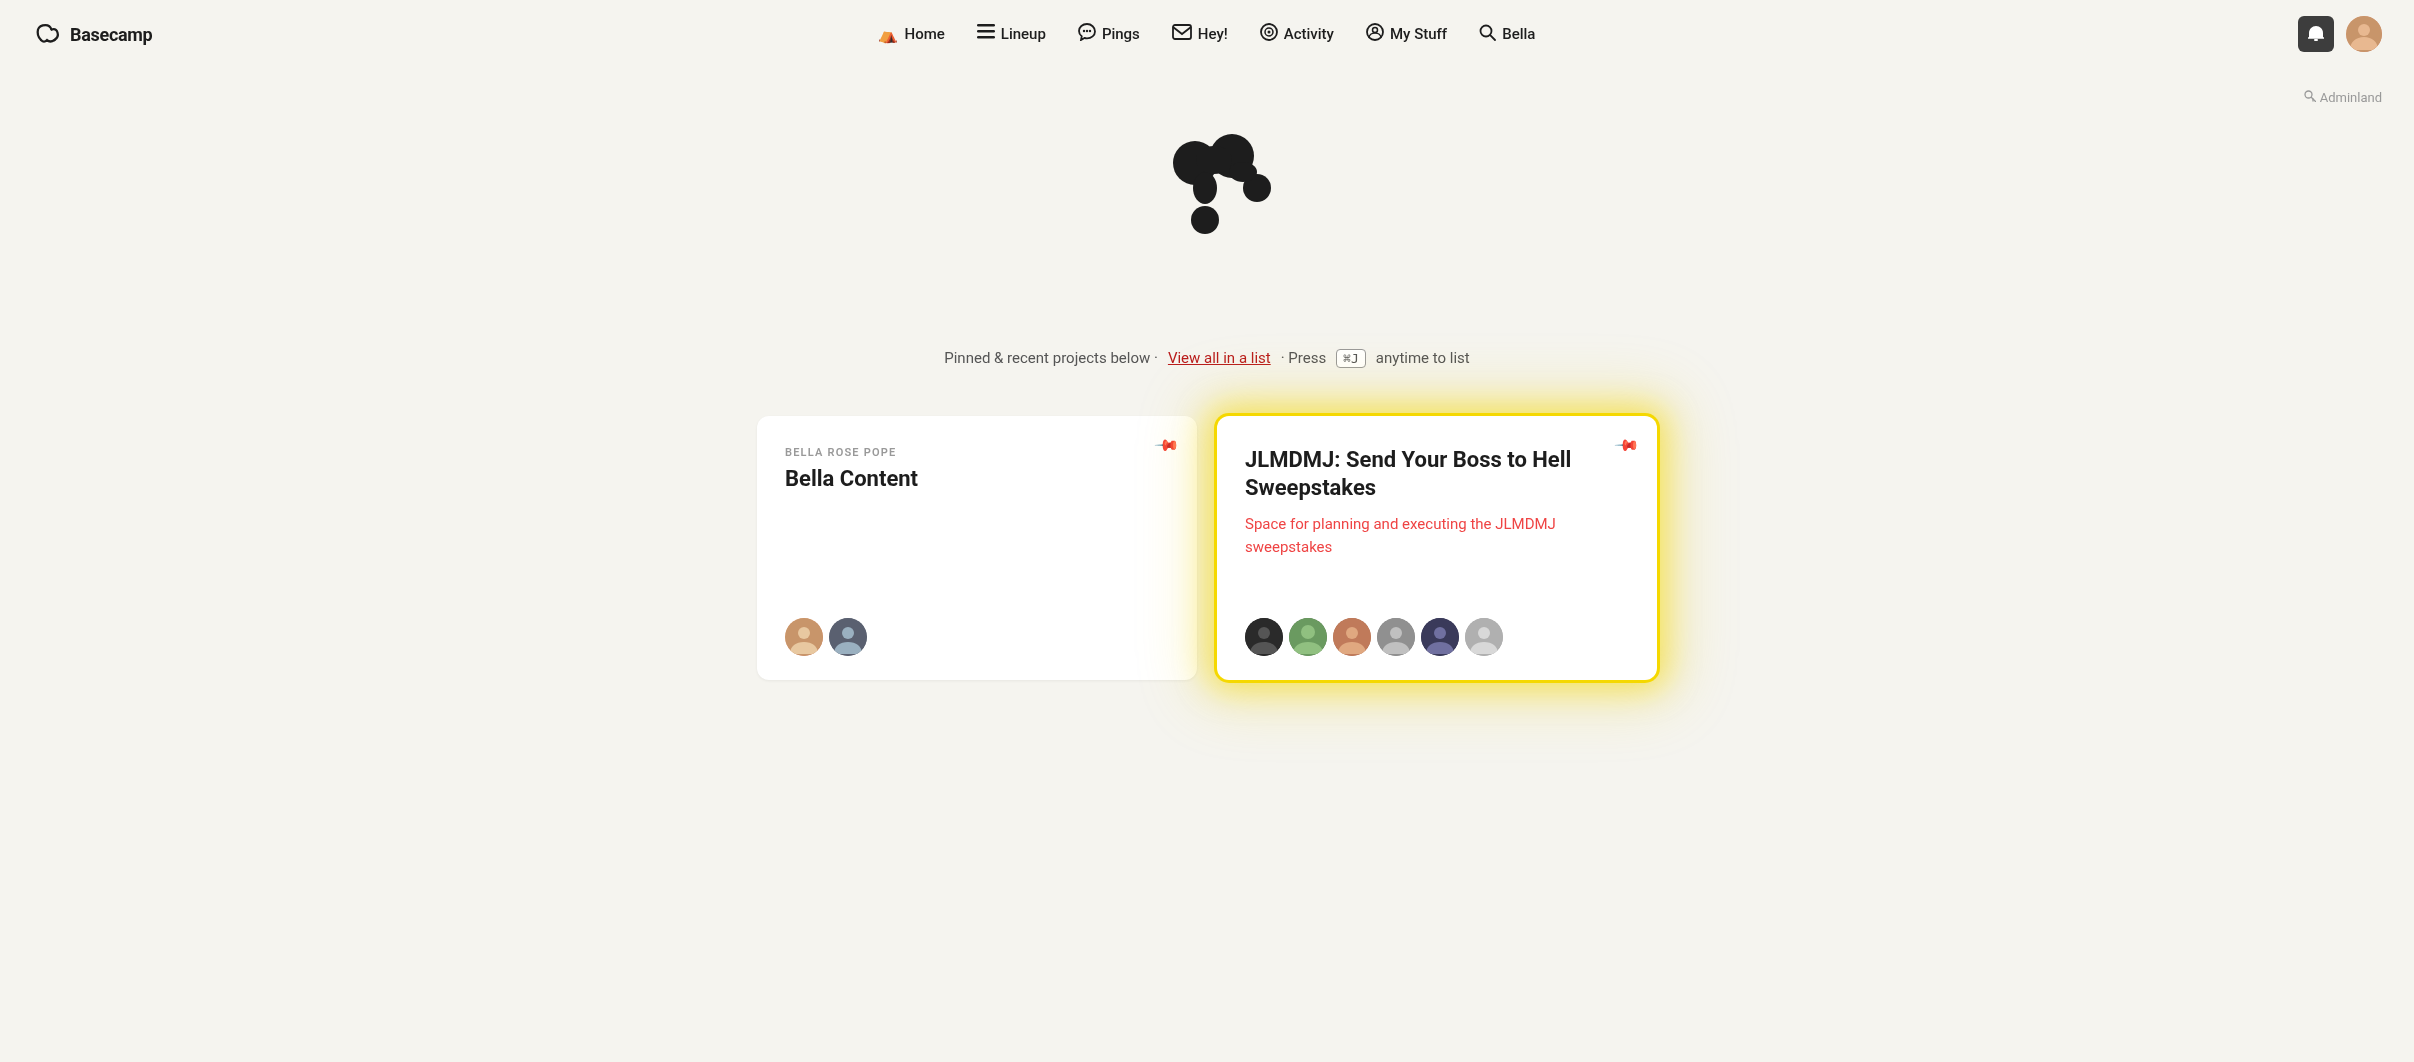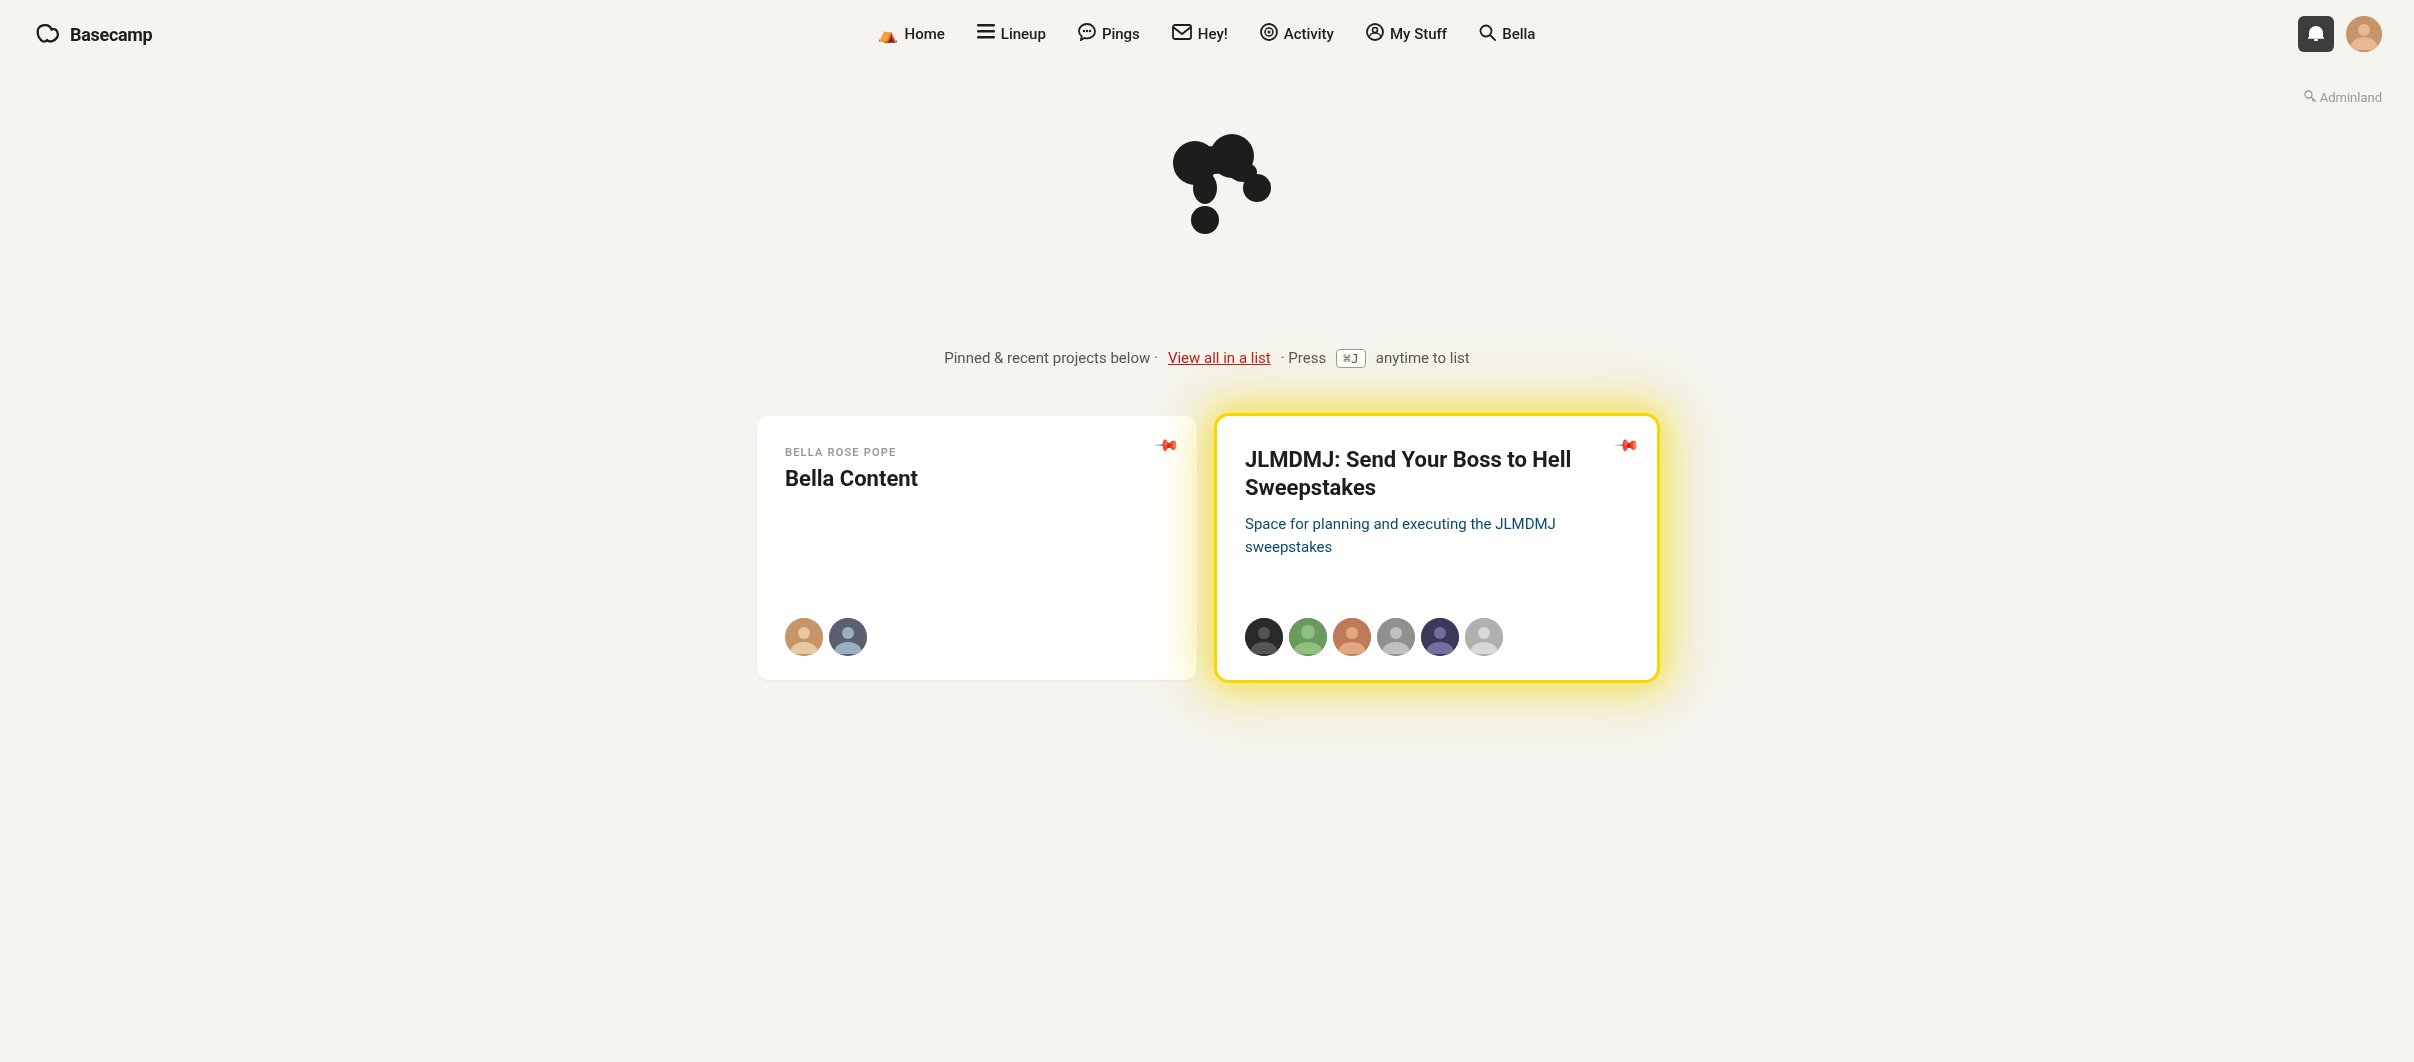--- a/index.html
+++ b/index.html
@@ -219,21 +219,21 @@
     .card-title {
       font-size: 22px;
       font-weight: 700;
       color: #1d1d1d;
       margin-bottom: 12px;
       line-height: 1.25;
     }
 
     .card-description {
       font-size: 15px;
-      color: #0c4a6e;
+      color: #ef4444;
       line-height: 1.5;
       margin-bottom: 24px;
     }
 
     .card-avatars {
       display: flex;
       gap: 6px;
       align-items: center;
     }
 

